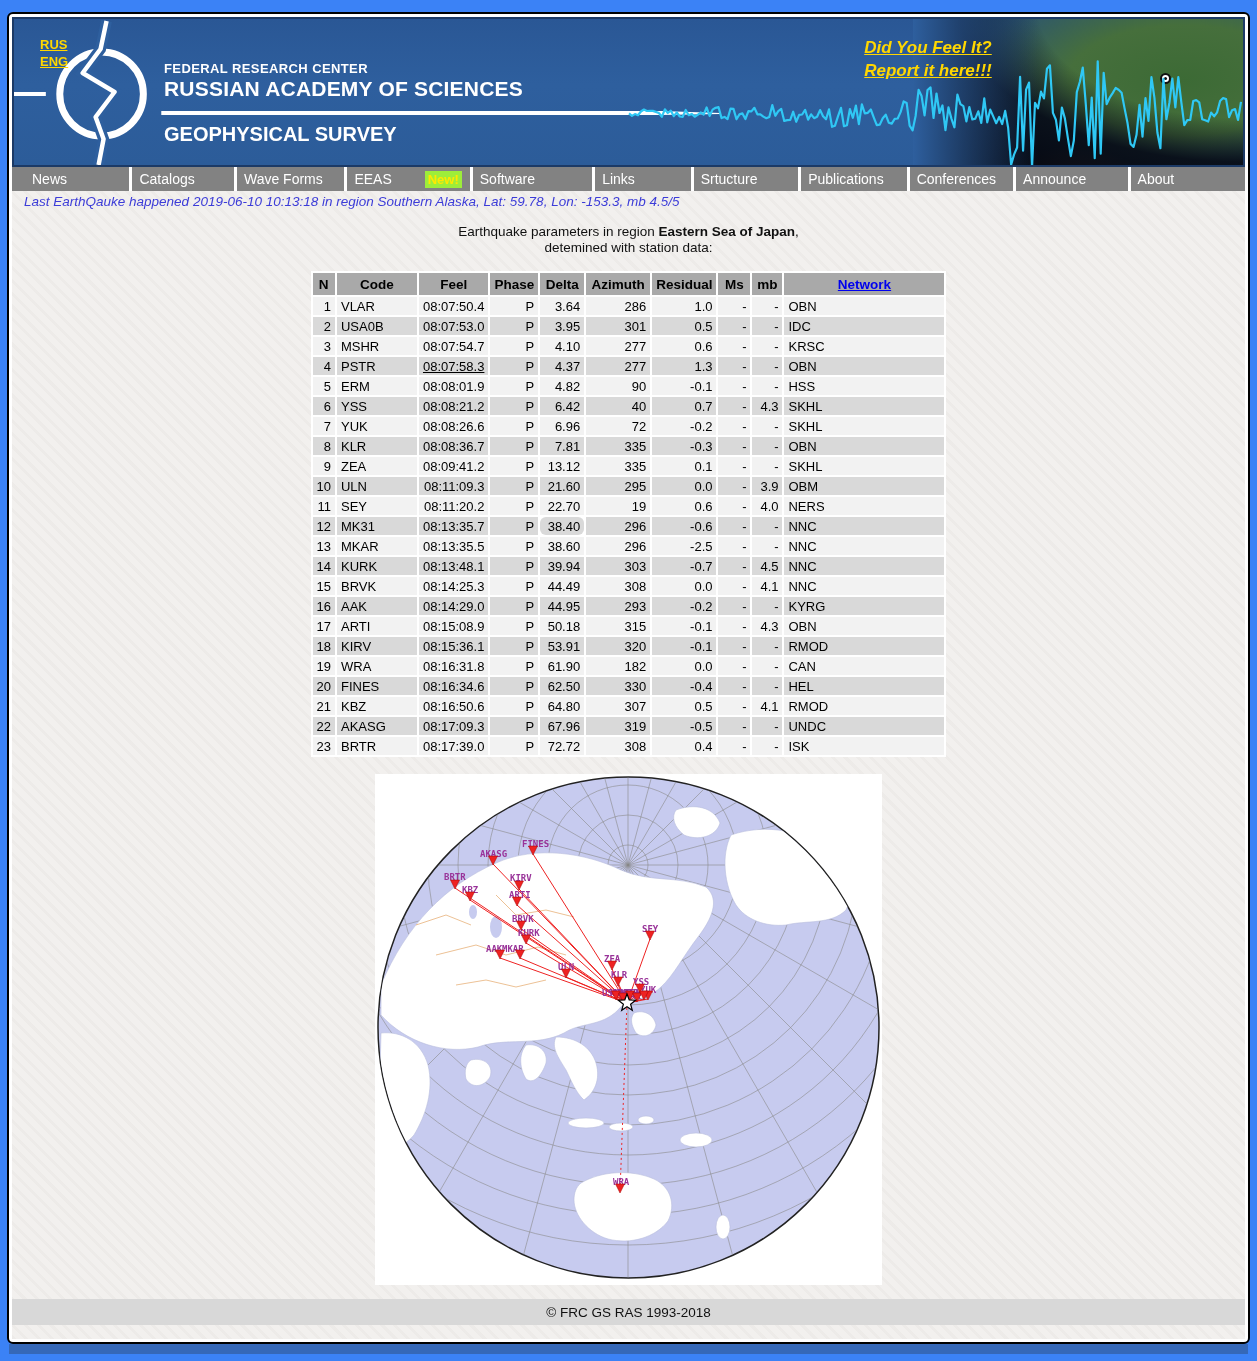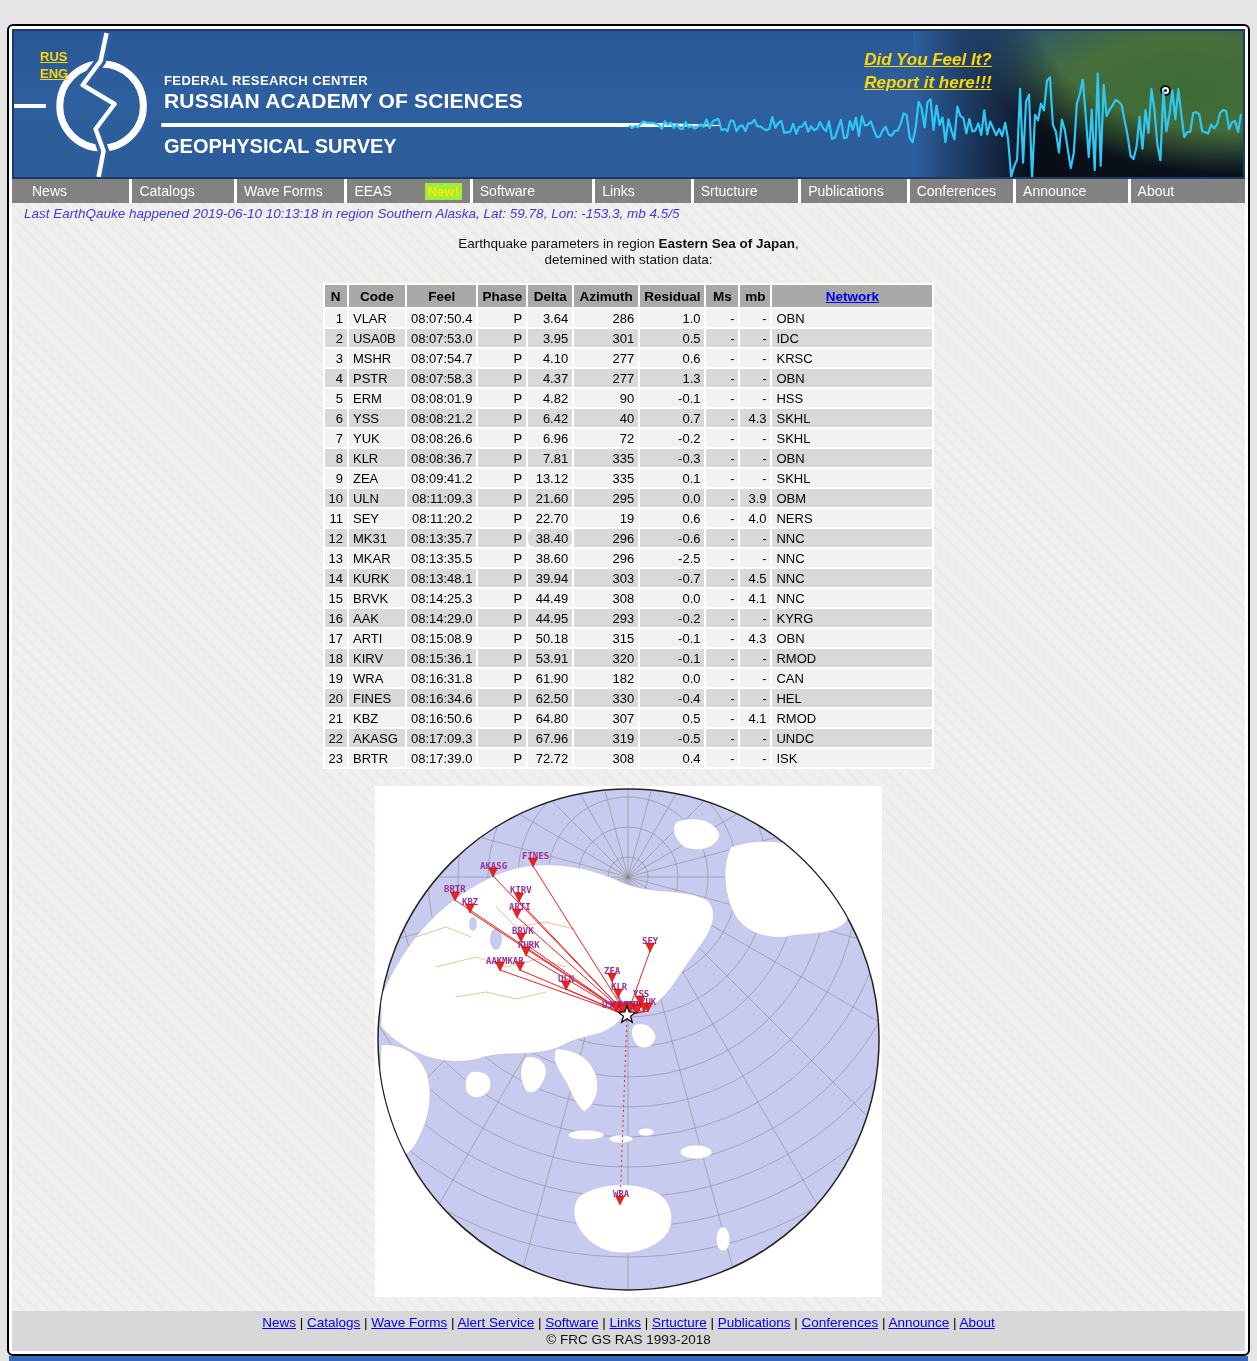--- a/index.html
+++ b/index.html
@@ -1,18 +1,18 @@
 <!DOCTYPE html>
 <html><head>
 <meta charset="utf-8">
 <style>
   * { margin:0; padding:0; box-sizing:border-box; }
   html,body { width:1257px; height:1361px; }
   body { font-family:"Liberation Sans", sans-serif; background:#c4c4c4; }
-  .window { width:1257px; height:1361px; background:#e5e5e5; padding:24px 7px 0 7px; }
+  .window { width:1257px; height:1361px; background:#3b82f6; padding:12px 7px 0 7px; }
   .page { border:2px solid #000; border-radius:6px; background:#fff; padding:3px; height:1332px; overflow:hidden; display:flex; flex-direction:column; }
   .bottom-strip { height:10px; background:#3568b8; margin:0 2px; }
 
   
   .header { position:relative; height:150px; flex:0 0 auto; border:2px solid #1c3a66;
             background:linear-gradient(180deg,#2a5795 0%, #2e5f9e 45%, #2c5c99 100%); overflow:hidden; }
   .earth { position:absolute; top:0; right:0; width:330px; height:100%;
      background:
        linear-gradient(90deg, #2e5f9e 0%, rgba(46,95,158,0) 38%),
        radial-gradient(120% 150% at 100% -10%, rgba(8,14,30,0) 52%, rgba(6,10,22,.92) 72%, #04060d 100%),
@@ -139,21 +139,21 @@
 
       <div class="summary">
         <div id="sum1"><span>Earthquake parameters in region </span><b>Eastern Sea of Japan</b><span>,</span></div>
         <div>detemined with station data:</div>
       </div>
 
       <table class="st">
         <thead>
             <tr id="thead-row">
               <th style="width: 22px;">N</th>
-              <th style="width: 56px;">Code</th>
+              <th style="width: 80px;">Code</th>
               <th style="width: 62px;">Feel</th>
               <th style="width: 32px;">Phase</th>
               <th style="width: 44px;">Delta</th>
               <th style="width: 64px;">Azimuth</th>
               <th style="width: 62px;">Residual</th>
               <th style="width: 32px;">Ms</th>
               <th style="width: 30px;">mb</th>
               <th style="width: 160px;"><a>Network</a></th>
             </tr>
           </thead>
@@ -190,21 +190,21 @@
               <td style="text-align: right;">4.10</td>
               <td style="text-align: right;">277</td>
               <td style="text-align: right;">0.6</td>
               <td style="text-align: right;">-</td>
               <td style="text-align: right;">-</td>
               <td style="text-align: left;">KRSC</td>
             </tr>
             <tr>
               <td style="text-align: right;">4</td>
               <td style="text-align: left;">PSTR</td>
-              <td style="text-align: right;">08:07:58.3</td>
+              <td style="text-align: right; text-decoration: underline;">08:07:58.3</td>
               <td style="text-align: right;">P</td>
               <td style="text-align: right;">4.37</td>
               <td style="text-align: right;">277</td>
               <td style="text-align: right;">1.3</td>
               <td style="text-align: right;">-</td>
               <td style="text-align: right;">-</td>
               <td style="text-align: left;">OBN</td>
             </tr>
             <tr>
               <td style="text-align: right;">5</td>
@@ -568,19 +568,18 @@
               <polygon points="249.5,216 258.5,216 254,225" fill="#ee2222" stroke="#a00000" stroke-width="0.5"></polygon>
               <polygon points="256.5,218 265.5,218 261,227" fill="#ee2222" stroke="#a00000" stroke-width="0.5"></polygon>
               <polygon points="263.5,216 272.5,216 268,225" fill="#ee2222" stroke="#a00000" stroke-width="0.5"></polygon>
               <polygon points="239.5,409 248.5,409 244,418" fill="#ee2222" stroke="#a00000" stroke-width="0.5"></polygon>
               <path d="M251.0,219.0L253.2,224.9L259.6,225.2L254.6,229.2L256.3,235.3L251.0,231.8L245.7,235.3L247.4,229.2L242.4,225.2L248.8,224.9Z" fill="#ffffff" stroke="#000" stroke-width="1.2"></path>
             </g>
           </svg>
       </div>
 
       <div class="footer">
-        <div id="footer-links"><a>News</a> | <a>Catalogs</a> | <a>Wave Forms</a> | <a>Alert Service</a> | <a>Software</a> | <a>Links</a> | <a>Srtucture</a> | <a>Publications</a> | <a>Conferences</a> | <a>Announce</a> | <a>About</a></div>
         <div class="copy">© FRC GS RAS 1993-2018</div>
       </div>
     </div>
   </div>
   <div class="bottom-strip"></div>
 </div>
 
 </body></html>

